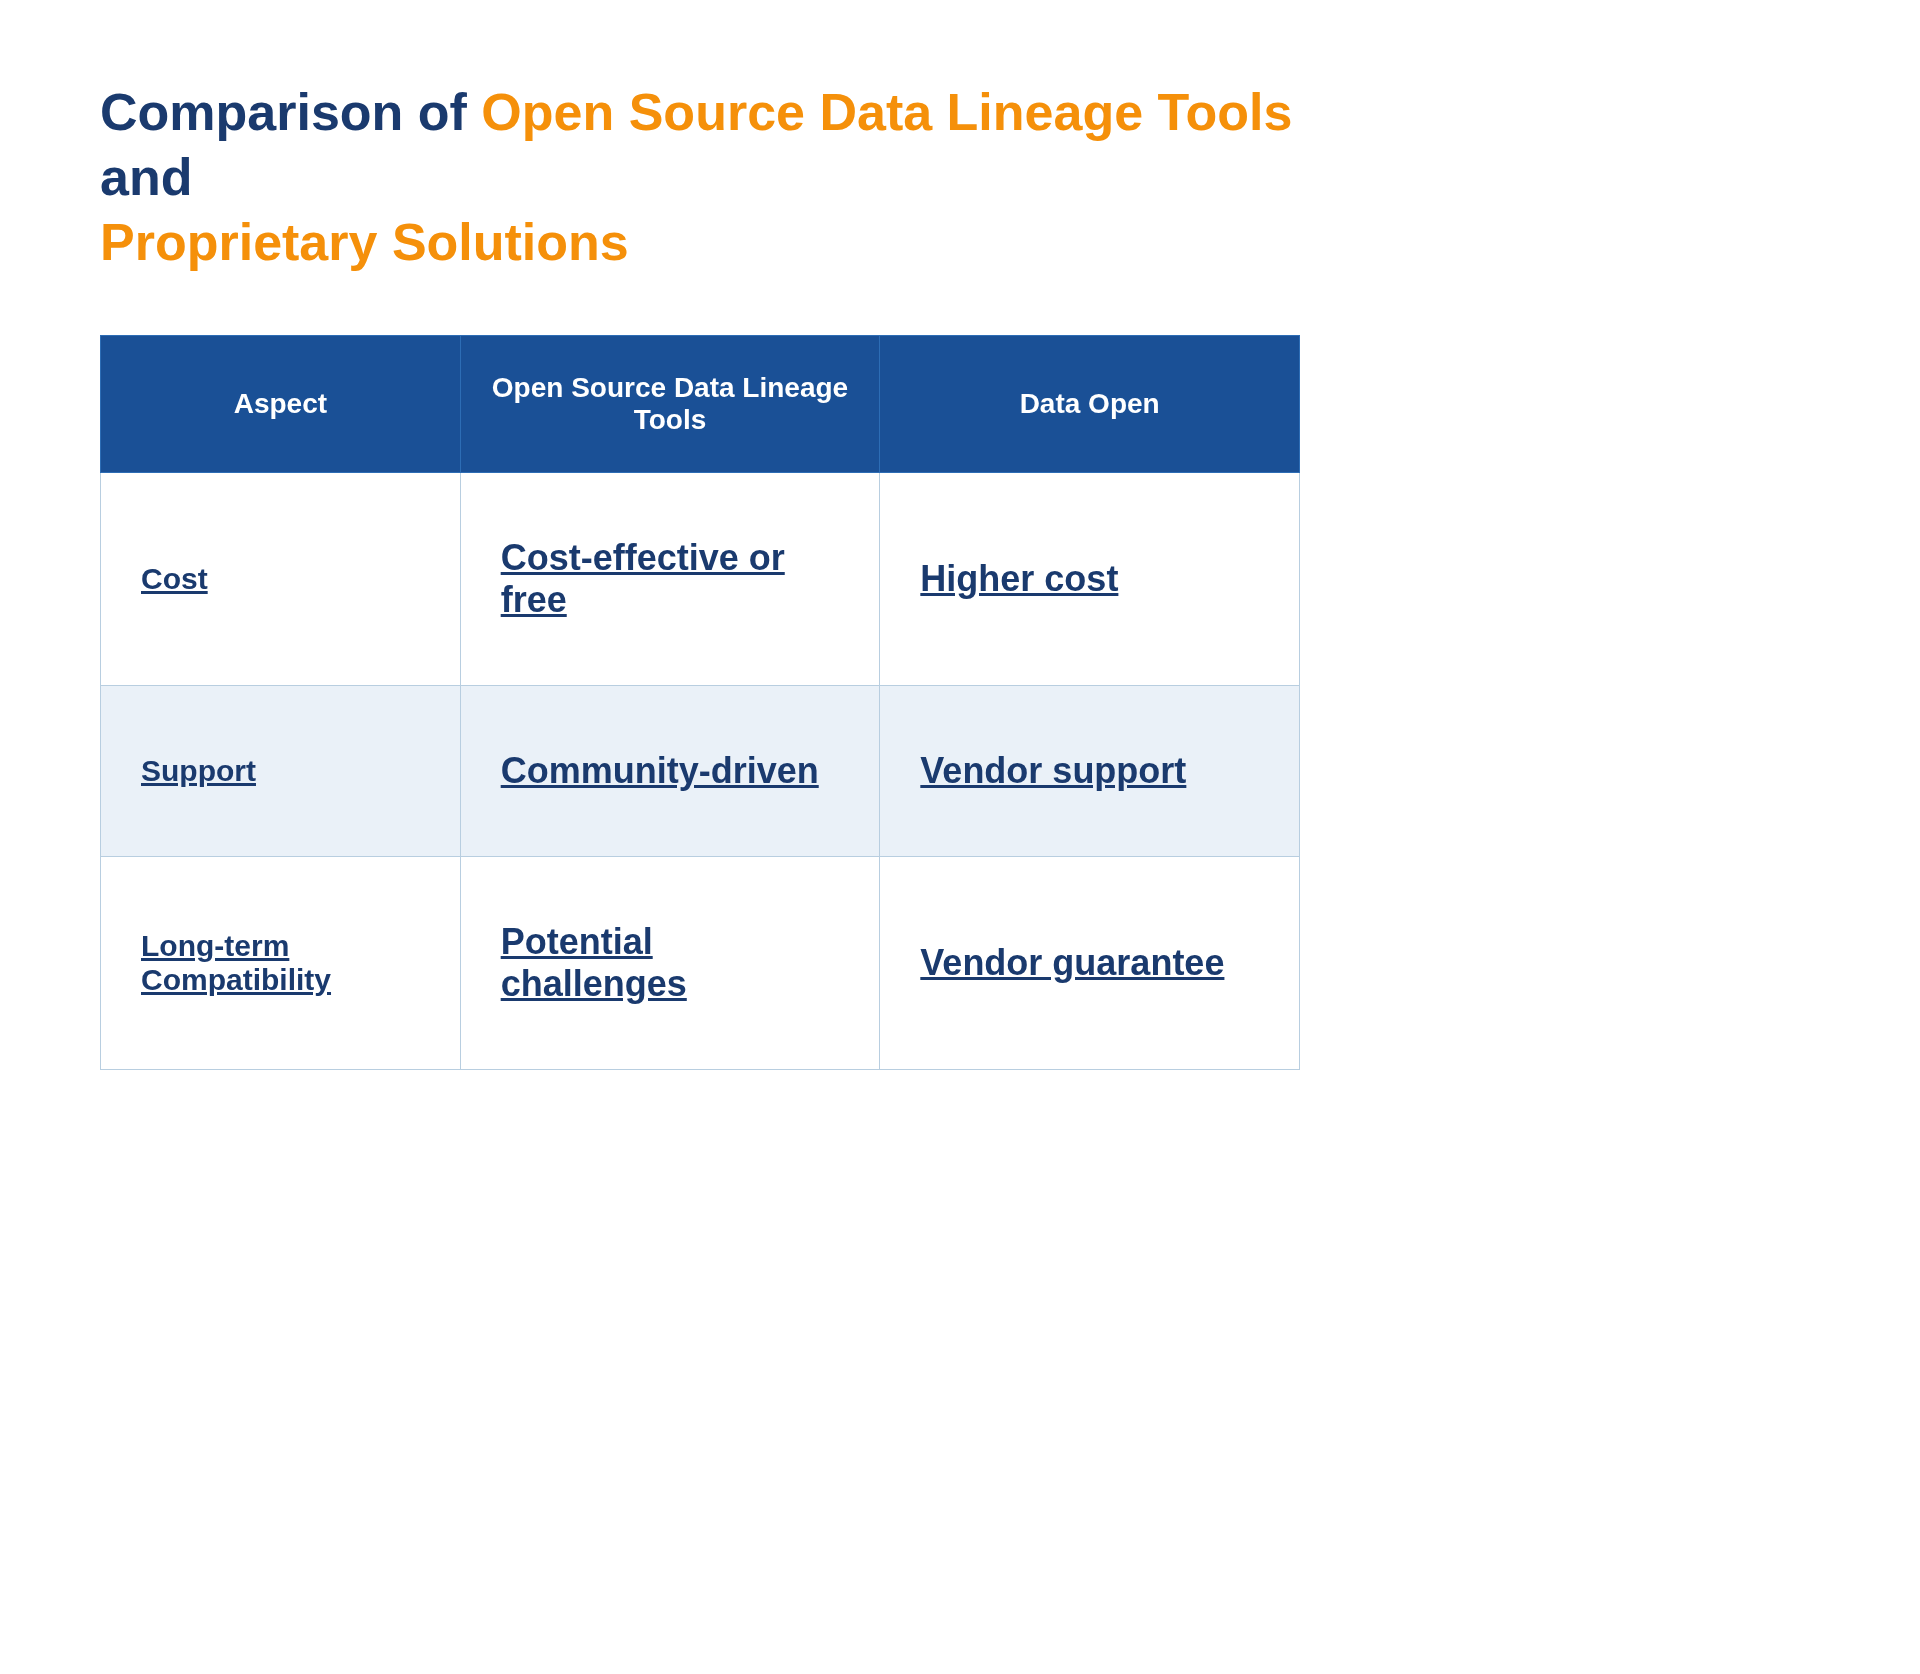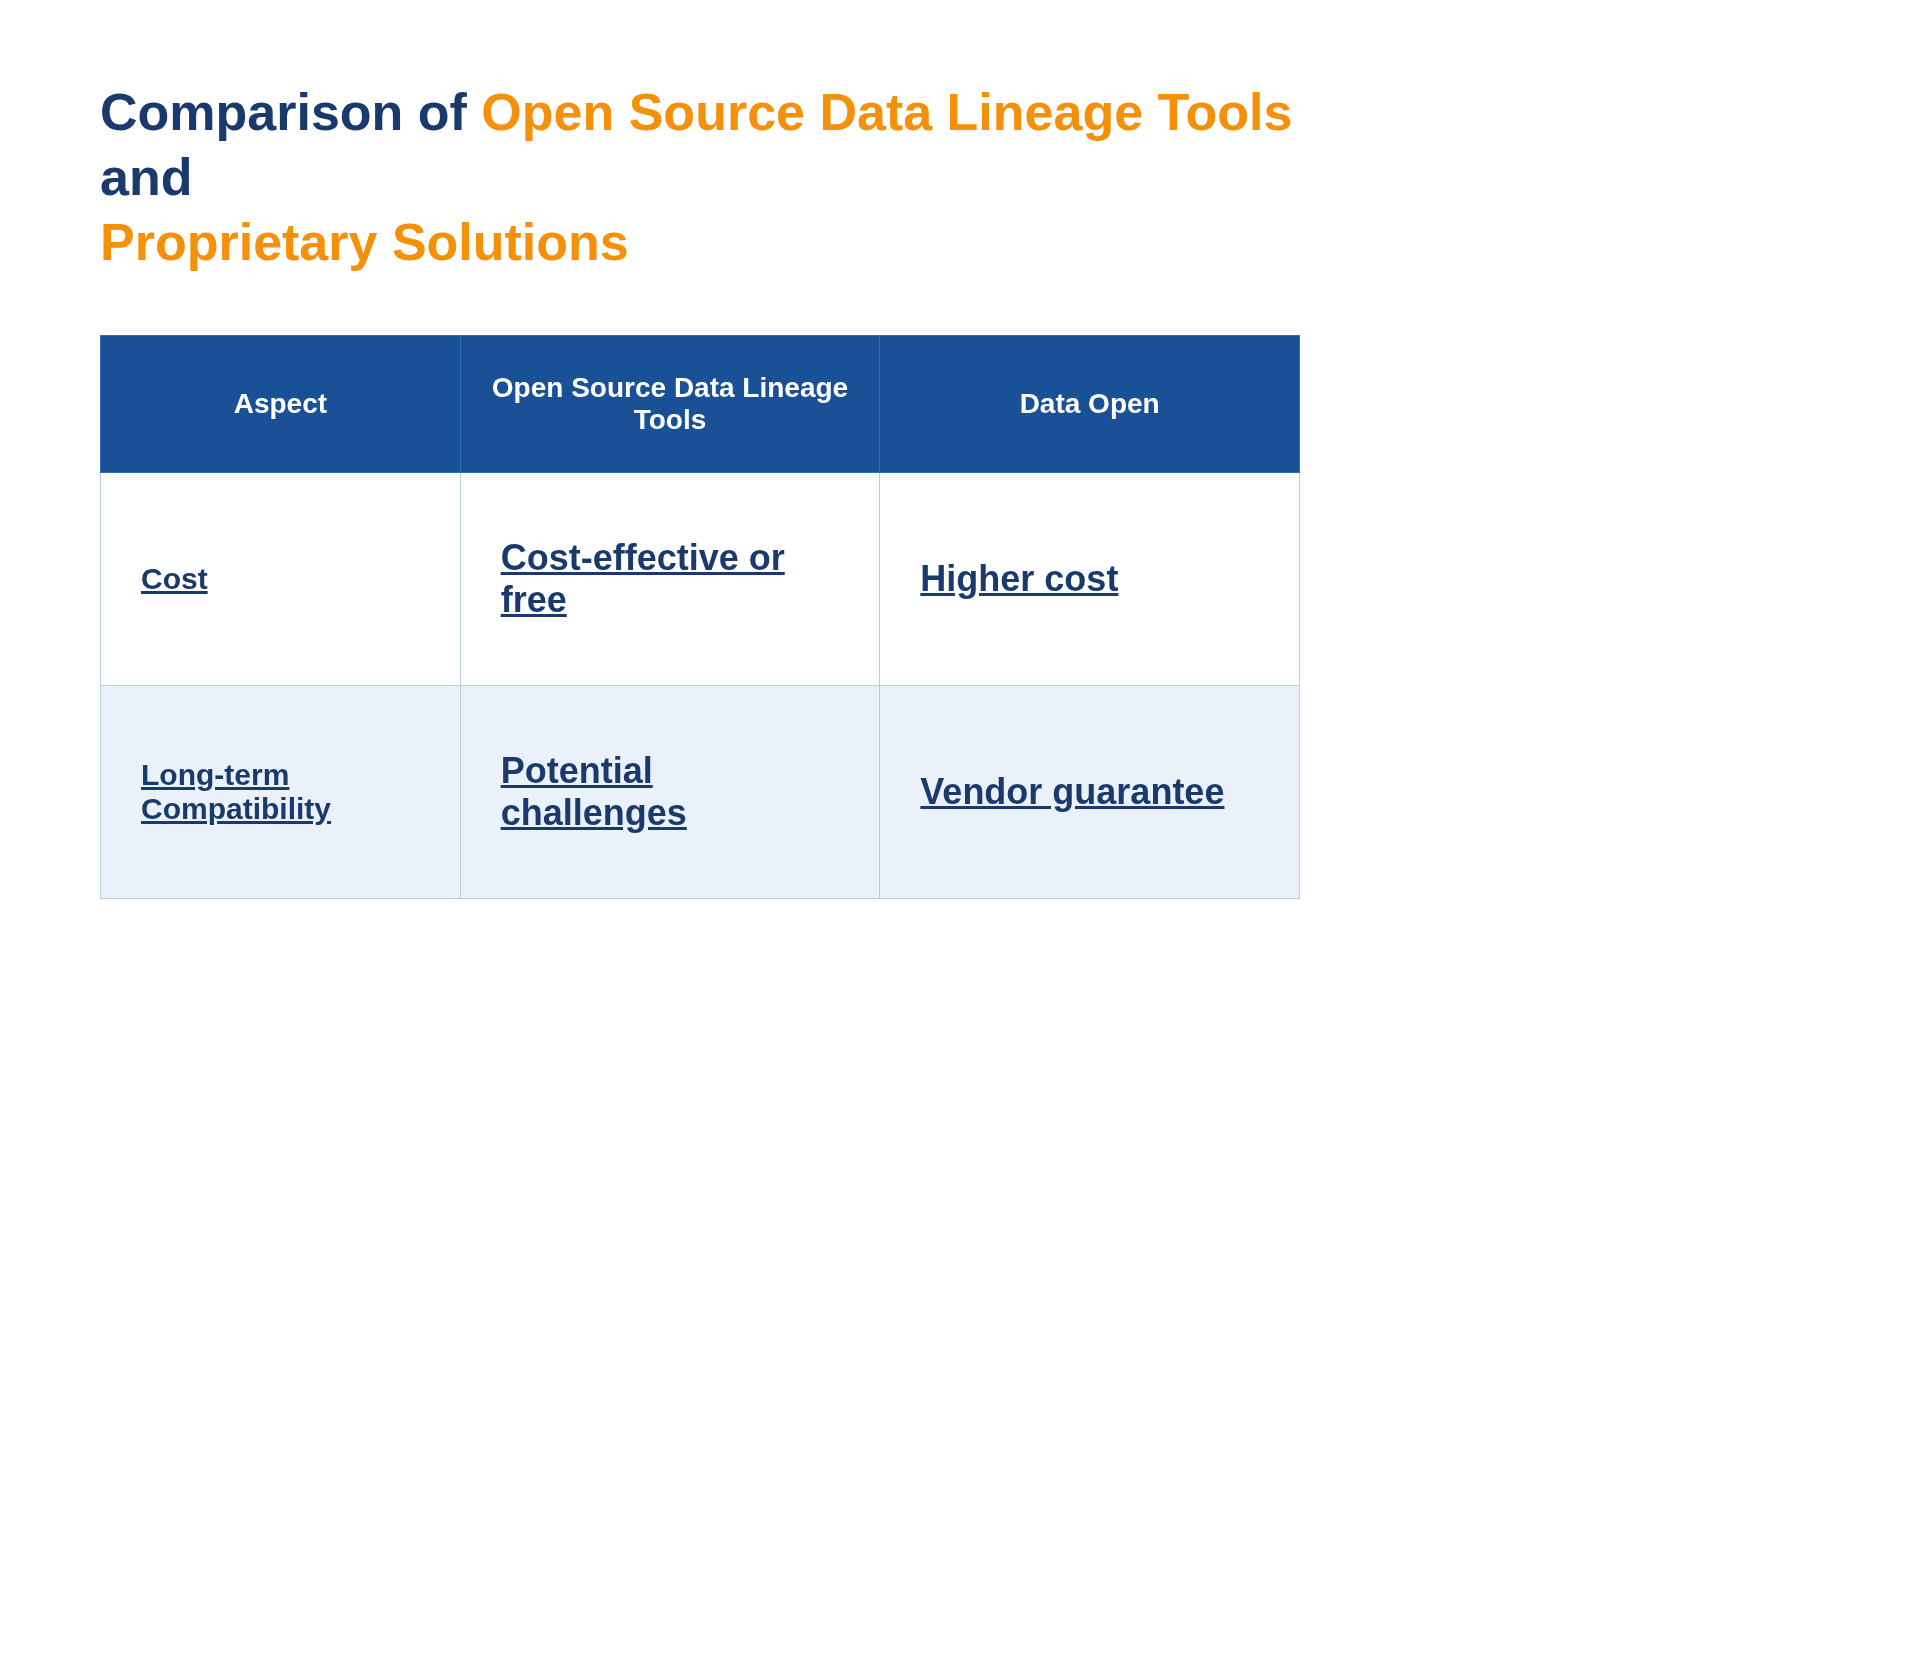--- a/index.html
+++ b/index.html
@@ -100,20 +100,25 @@
         <th>Data Open</th>
       </tr>
     </thead>
     <tbody id="table-body">
     <tr>
           <td>Cost</td>
           <td>Cost-effective or free</td>
           <td>Higher cost</td>
         </tr>
         <tr>
+          <td>Support</td>
+          <td>Community-driven</td>
+          <td>Vendor support</td>
+        </tr>
+        <tr>
           <td>Long-term Compatibility</td>
           <td>Potential challenges</td>
           <td>Vendor guarantee</td>
         </tr>
       </tbody>
   </table>
 
 </div>
 
 </body></html>

